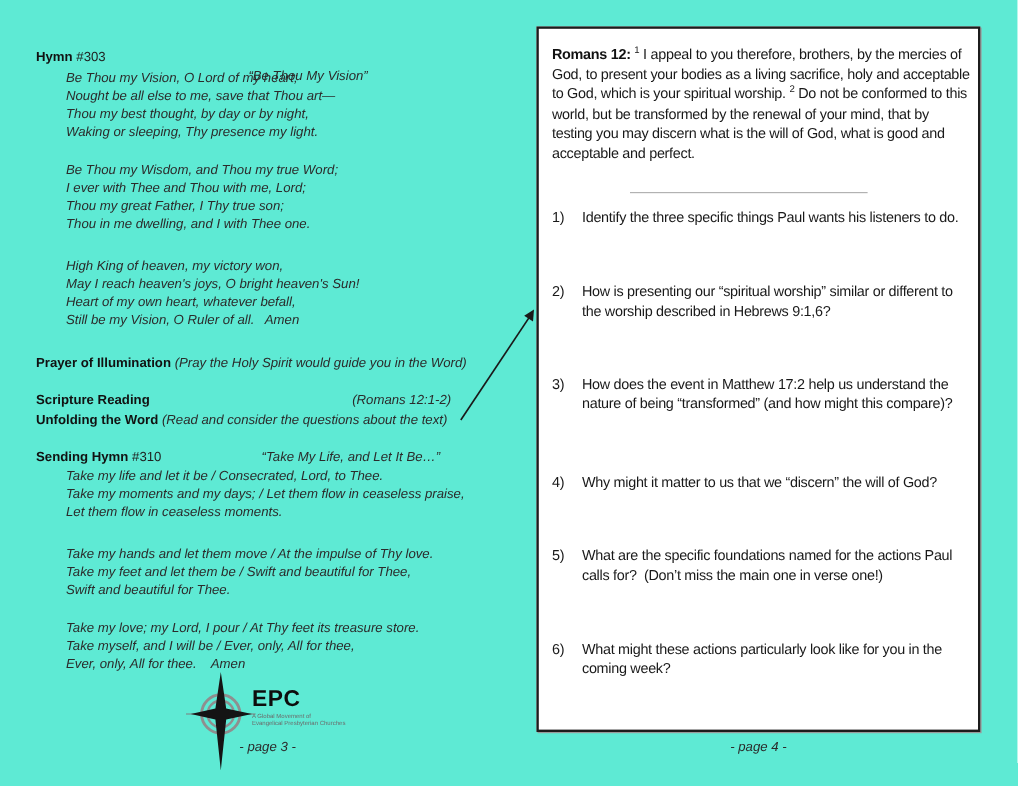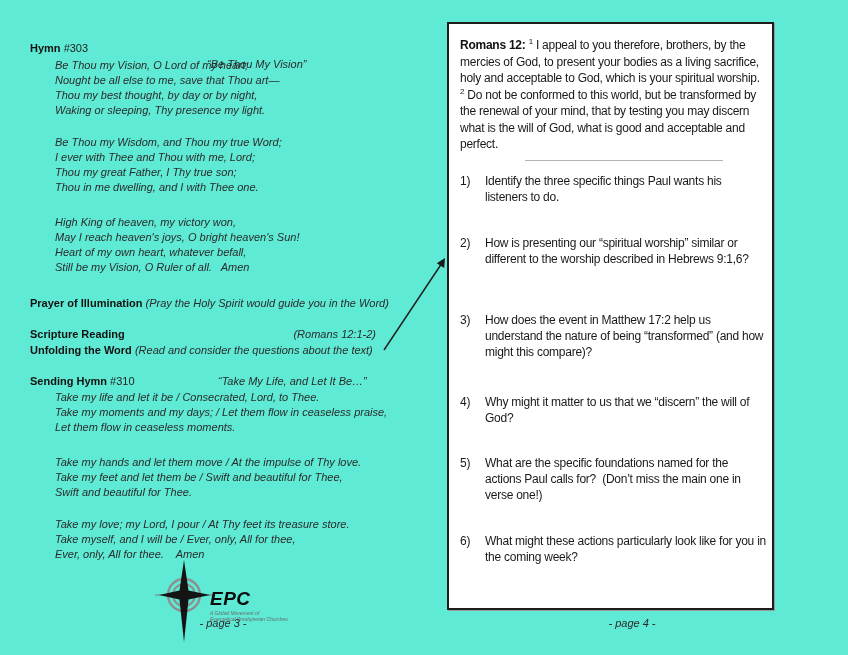--- a/index.html
+++ b/index.html
@@ -15,40 +15,40 @@
   .pageL{position:absolute;left:30px;top:0;width:408px;}
   .pageL .row{position:absolute;left:0;white-space:nowrap;font-size:11px;line-height:14px;}
   .bold{font-weight:bold;color:#111;}
   .hymn-title{position:absolute;font-style:italic;color:#2b2b2b;}
   .verse{position:absolute;left:25px;font-style:italic;color:#2b2b2b;font-size:11px;line-height:15px;}
   .verse div{white-space:nowrap;}
   .note{font-style:italic;color:#2b2b2b;font-weight:normal;}
   .scripture-row{position:absolute;display:flex;justify-content:space-between;width:346px;font-size:11px;line-height:14px;text-align:right;}
   
   .pageR{
-    position:absolute;left:447px;top:22px;width:327px;height:588px;
+    position:absolute;left:447px;top:22px;width:370px;height:588px;
     border:2px solid #1c1c1c;box-sizing:border-box;background:#fff;
     box-shadow:1px 1px 0 #9a9a9a;
   }
   .passage{
     position:absolute;top:13px;left:11px;right:5px;margin:0;
     font-size:12px;line-height:16.5px;letter-spacing:-0.25px;color:#191919;
   }
   .passage sup{font-size:8px;line-height:0;}
   .divider{position:absolute;top:136px;left:76px;width:198px;height:1px;background:#b2b2b2;}
   .question{position:absolute;left:11px;right:5px;font-size:12px;line-height:16px;letter-spacing:-0.25px;color:#191919;}
   .qnum{position:absolute;left:0;top:0;}
   .qtext{margin-left:25px;}
   
   .footer{position:absolute;top:617px;font-size:11px;font-style:italic;color:#2b2b2b;text-align:center;}
   .footer3{left:0;width:446px;text-align:center;}
   .footer4{left:447px;width:370px;}
   
   .logo{position:absolute;left:152px;top:556px;display:flex;align-items:flex-start;}
-  .logo-text{margin-left:-6px;margin-top:34px;font-style:italic;}
+  .logo-text{margin-left:-6px;margin-top:18px;}
   .logo-acronym{font-weight:bold;font-size:19px;letter-spacing:0.5px;color:#0d0d0d;line-height:18px;}
   .logo-tagline{font-size:5px;color:#6b6b6b;line-height:6px;margin-top:2px;}
   
   .arrow{position:absolute;left:370px;top:248px;width:80px;height:110px;}
 </style>
 </head>
 <body>
 
 <div class="canvas">
 

